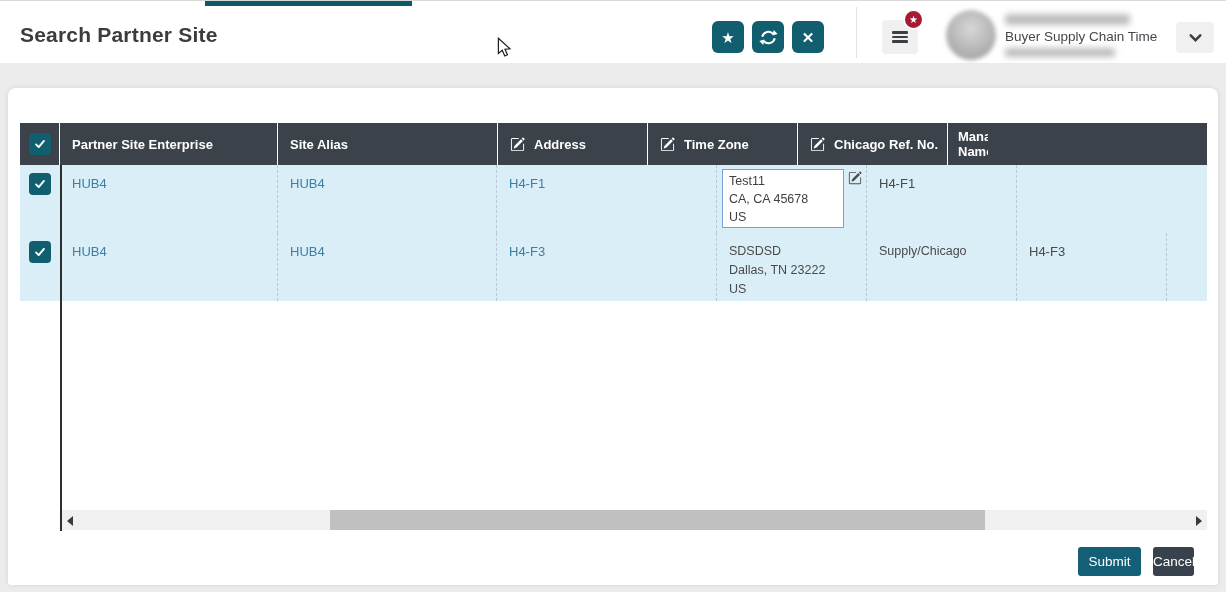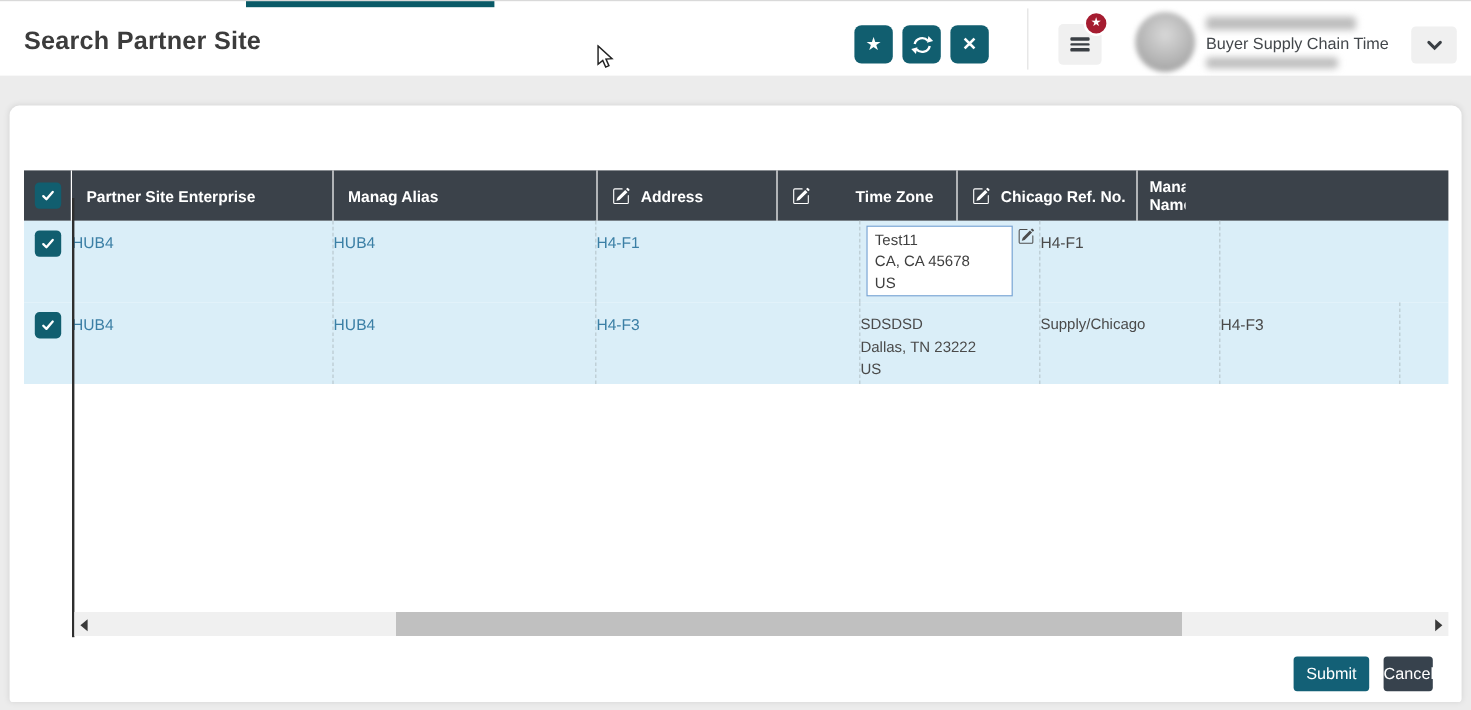--- a/index.html
+++ b/index.html
@@ -31,42 +31,42 @@
   .redacted { position:absolute; background:#bdbdbd; border-radius:3px; filter:blur(3px); }
   .user-role { position:absolute; left:1005px; top:28px; font-size:13.5px; color:#43474b; }
 
   .cursor { position:absolute; left:496px; top:36px; }
 
   
   .card { position:absolute; left:8px; top:88px; width:1210px; height:497px; background:#ffffff;
           border-radius:8px 8px 3px 3px; box-shadow:0 0 5px rgba(0,0,0,.10); }
 
   
-  .grid { position:absolute; left:12px; top:35px; width:1187px;margin-top:19px; }
+  .grid { position:absolute; left:12px; top:35px; width:1187px; }
   .grid-head { display:flex; height:42px; background:#3b424a; }
   .h-cell { position:relative; color:#ffffff; font-size:13px; font-weight:bold; display:flex; align-items:center;
             padding-left:12px; border-right:1px solid #ffffff; overflow:hidden; white-space:nowrap; }
   .h-cell:last-child { border-right:none; }
   .h-cell .edit-ic { margin-right:9px; flex:0 0 auto; display:flex; }
   .h-clip { display:flex; flex-direction:column; justify-content:center; line-height:15px; padding-left:10px; }
 
   .grid-row { display:flex; height:68px; background:#daeef8; }
-  .b-cell { position:relative; font-size:13px; color:#4a4a4a; padding:11px 0 0 0;
+  .b-cell { position:relative; font-size:13px; color:#4a4a4a; padding:11px 0 0 12px;
             border-right:1px dashed #b9c9cf; overflow:hidden; white-space:nowrap; }
   .b-cell:last-child { border-right:none; }
   .b-cell.no-dash { border-right:none; }
   .link-txt { color:#3b7fa5; }
   .smalltxt { font-size:12.5px; }
 
   .w-cb  { width:40px;  flex:0 0 40px; }
   .w-ent { width:218px; flex:0 0 218px; }
   .w-org { width:219px; flex:0 0 219px; }
   .w-sal { width:220px; flex:0 0 220px; }
   .w-adr { width:150px; flex:0 0 150px; }
-  .w-tz  { width:150px; flex:0 0 150px;gap:29px; }
+  .w-tz  { width:150px; flex:0 0 150px; }
   .w-ext { width:150px; flex:0 0 150px; }
   .w-mng { width:40px;  flex:0 0 40px; }
 
   .cb { width:22px; height:22px; border-radius:4px; background:#115e6f; display:flex; align-items:center; justify-content:center; cursor:pointer; }
   .cb-head { margin:0 0 0 9px; }
   .cb-row  { position:absolute; left:9px; top:8px; }
 
   .addr-lines { line-height:19px; font-size:12.5px; white-space:normal; }
   .addr-box { position:absolute; left:5px; top:4px; width:122px; height:59px; background:#ffffff;
               border:1px solid #74a3d4; padding:2px 6px; line-height:18px; font-size:12.5px; color:#3f3f3f; white-space:normal; }
@@ -155,21 +155,21 @@
           <span class="cb cb-head">
             <svg width="14" height="14" viewBox="0 0 16 16">
               <path d="M3.5 8.5l3 3 6-7" fill="none" stroke="#fff" stroke-width="2.2" stroke-linecap="round" stroke-linejoin="round"></path>
             </svg>
           </span>
         </div>
         <div class="h-cell w-ent">
           <span>Partner Site Enterprise</span>
         </div>
         <div class="h-cell w-sal">
-          <span>Manag Alias</span>
+          <span>Site Alias</span>
         </div>
         <div class="h-cell w-adr">
           <span class="edit-ic">
             <svg width="15" height="15" viewBox="0 0 16 16" fill="#ffffff">
               <path d="M15.502 1.94a.5.5 0 0 1 0 .706L14.459 3.69l-2-2L13.502.646a.5.5 0 0 1 .707 0l1.293 1.293zm-1.75 2.456-2-2L4.939 9.21a.5.5 0 0 0-.121.196l-.805 2.414a.25.25 0 0 0 .316.316l2.414-.805a.5.5 0 0 0 .196-.12l6.813-6.814z"></path>
               <path d="M1 13.5A1.5 1.5 0 0 0 2.5 15h11a1.5 1.5 0 0 0 1.5-1.5v-6a.5.5 0 0 0-1 0v6a.5.5 0 0 1-.5.5h-11a.5.5 0 0 1-.5-.5v-11a.5.5 0 0 1 .5-.5H9a.5.5 0 0 0 0-1H2.5A1.5 1.5 0 0 0 1 2.5v11z"></path>
             </svg>
           </span>
           <span>Address</span>
         </div>

